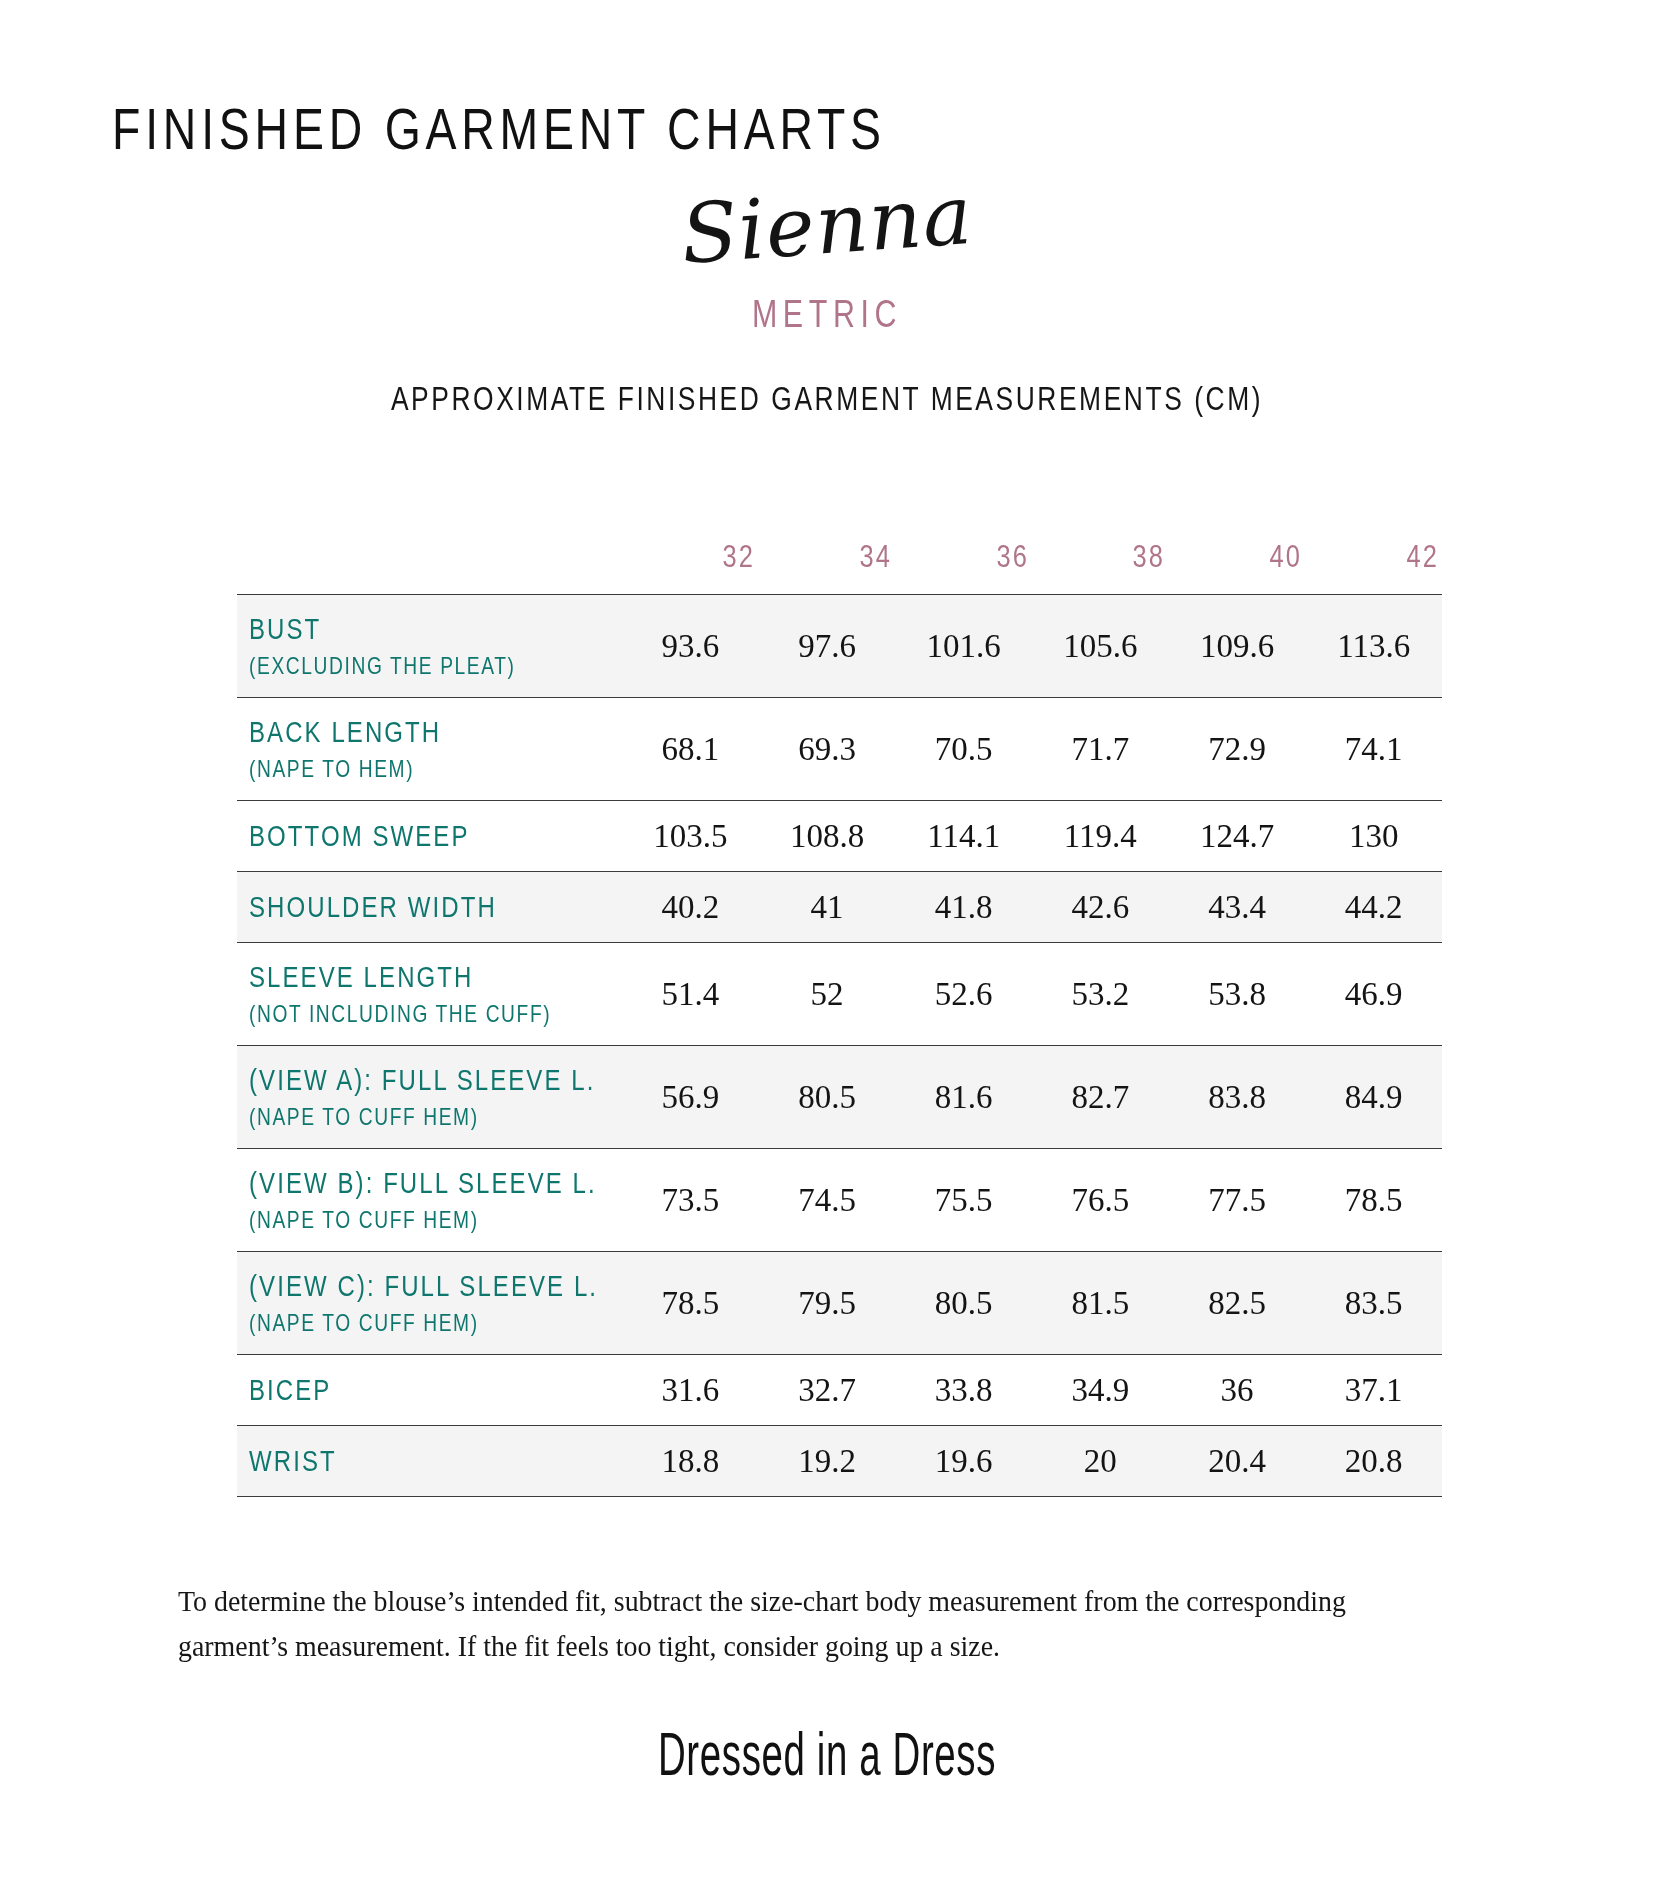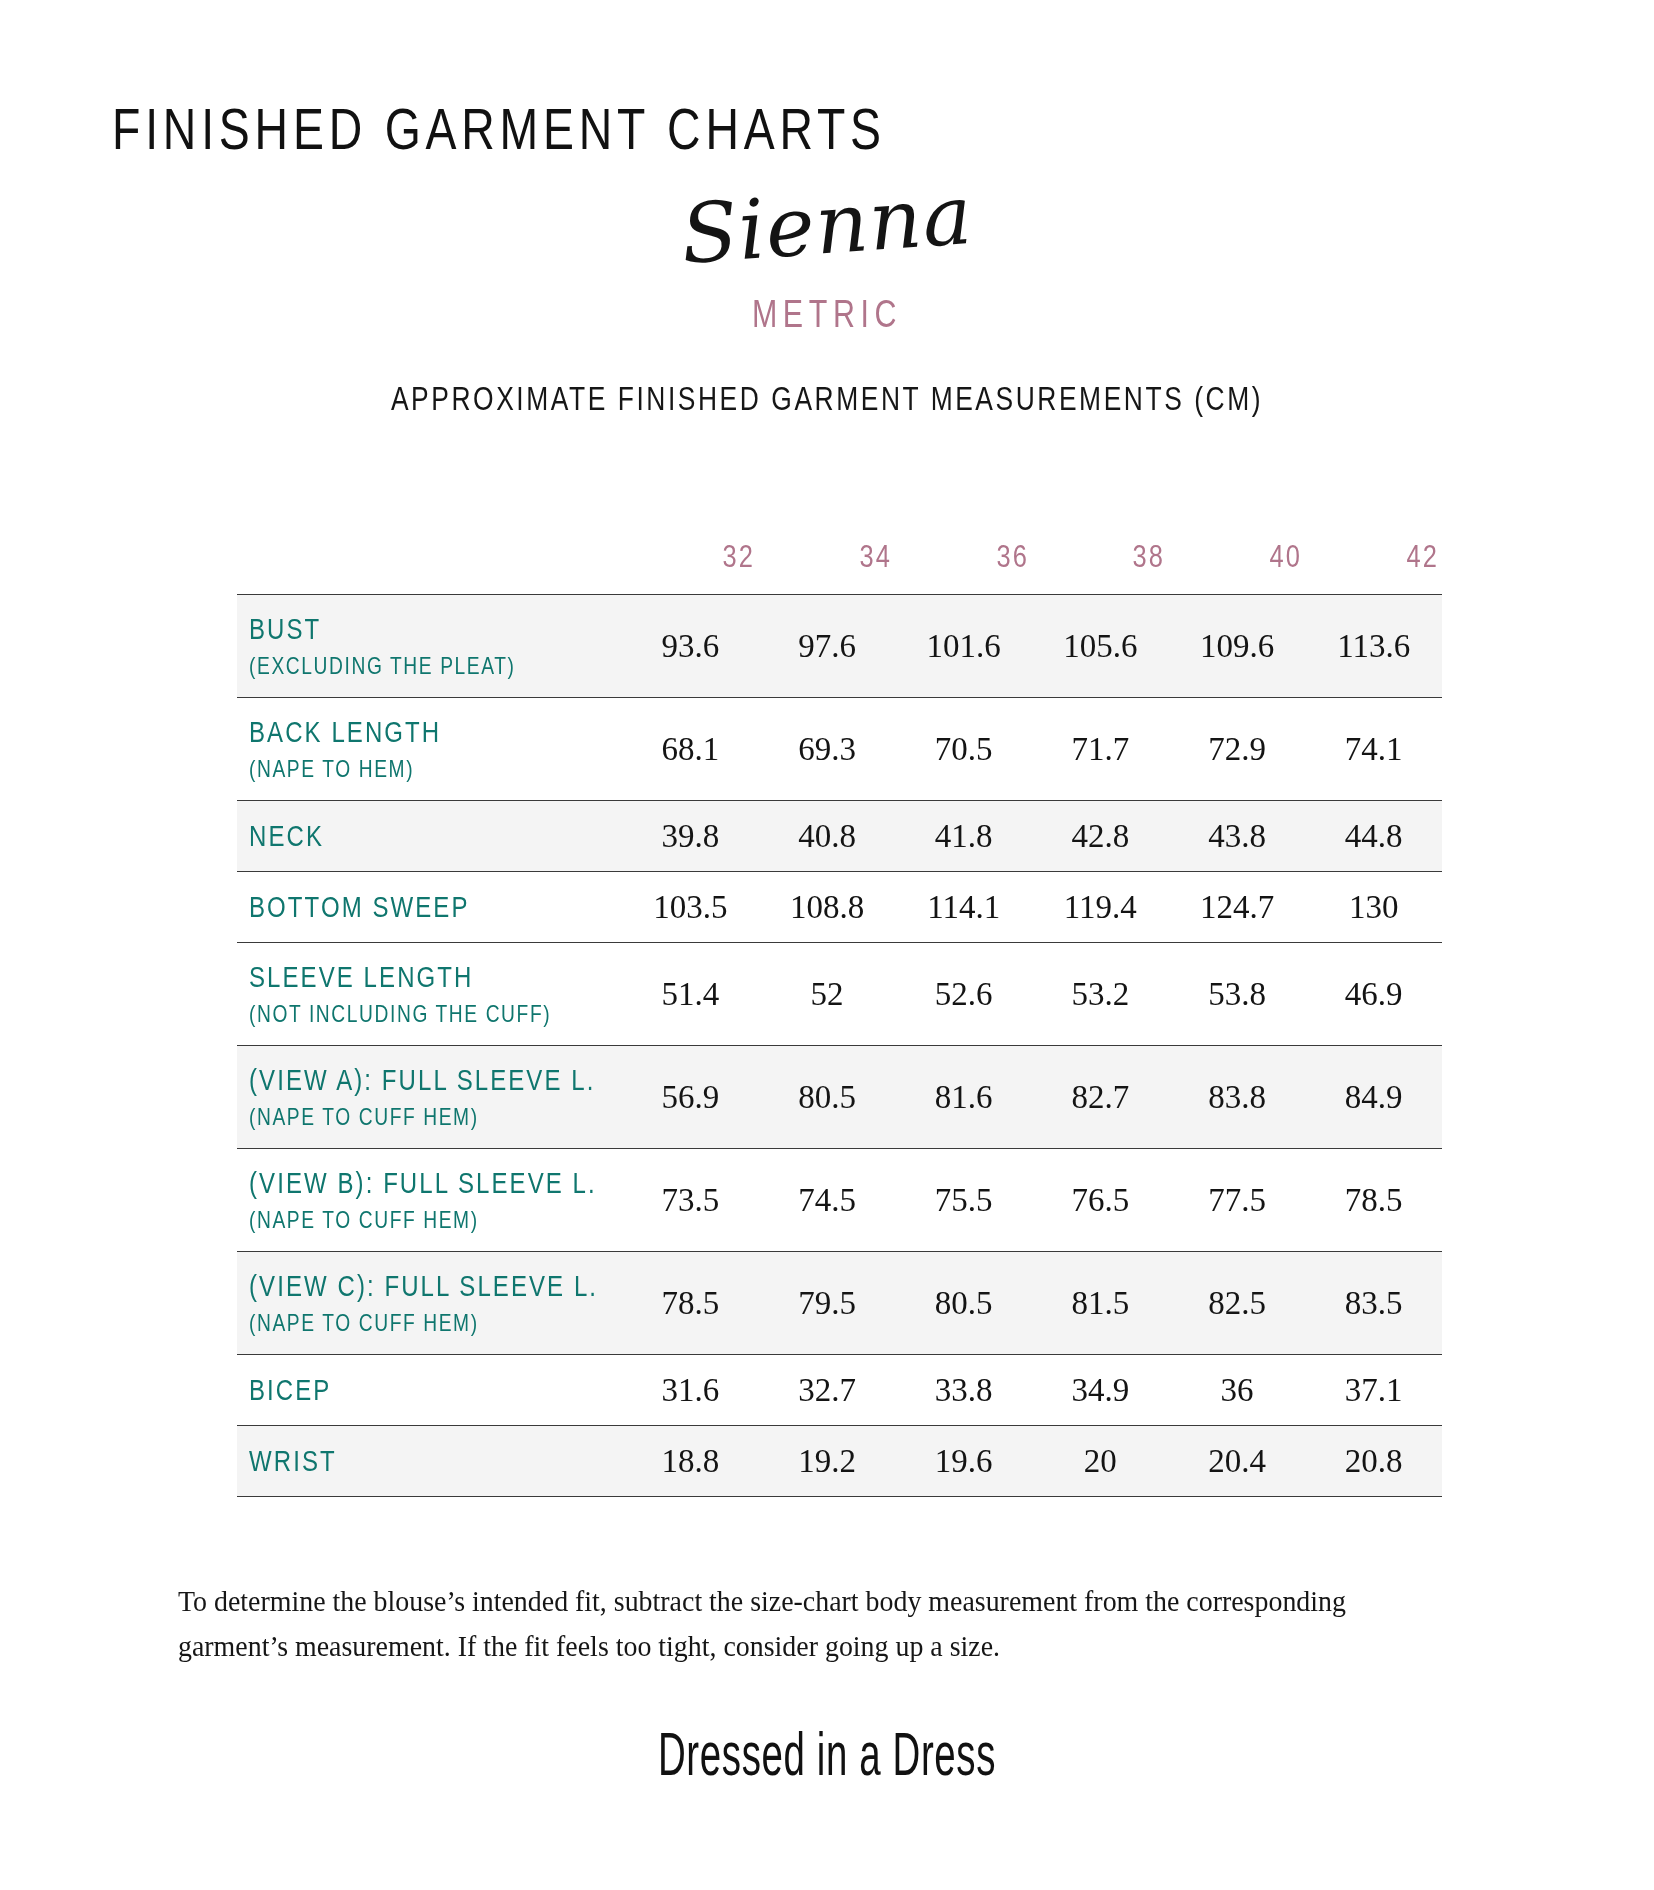--- a/index.html
+++ b/index.html
@@ -249,44 +249,44 @@
           <span class="rl-sub">(NAPE TO HEM)</span>
         </td>
         <td class="val">68.1</td>
         <td class="val">69.3</td>
         <td class="val">70.5</td>
         <td class="val">71.7</td>
         <td class="val">72.9</td>
         <td class="val">74.1</td>
       </tr>
 
-      <tr class="shaded">
-        <td class="row-label">
-          <span class="rl-main">NECK</span>
-        </td>
-        <td class="val">39.8</td>
-        <td class="val">40.8</td>
-        <td class="val">41.8</td>
-        <td class="val">42.8</td>
-        <td class="val">43.8</td>
-        <td class="val">44.8</td>
-      </tr>
 
       <tr>
         <td class="row-label">
           <span class="rl-main">BOTTOM SWEEP</span>
         </td>
         <td class="val">103.5</td>
         <td class="val">108.8</td>
         <td class="val">114.1</td>
         <td class="val">119.4</td>
         <td class="val">124.7</td>
         <td class="val">130</td>
       </tr>
 
+      <tr class="shaded">
+        <td class="row-label">
+          <span class="rl-main">SHOULDER WIDTH</span>
+        </td>
+        <td class="val">40.2</td>
+        <td class="val">41</td>
+        <td class="val">41.8</td>
+        <td class="val">42.6</td>
+        <td class="val">43.4</td>
+        <td class="val">44.2</td>
+      </tr>
 
       <tr>
         <td class="row-label">
           <span class="rl-main">SLEEVE LENGTH</span>
           <span class="rl-sub">(NOT INCLUDING THE CUFF)</span>
         </td>
         <td class="val">51.4</td>
         <td class="val">52</td>
         <td class="val">52.6</td>
         <td class="val">53.2</td>

